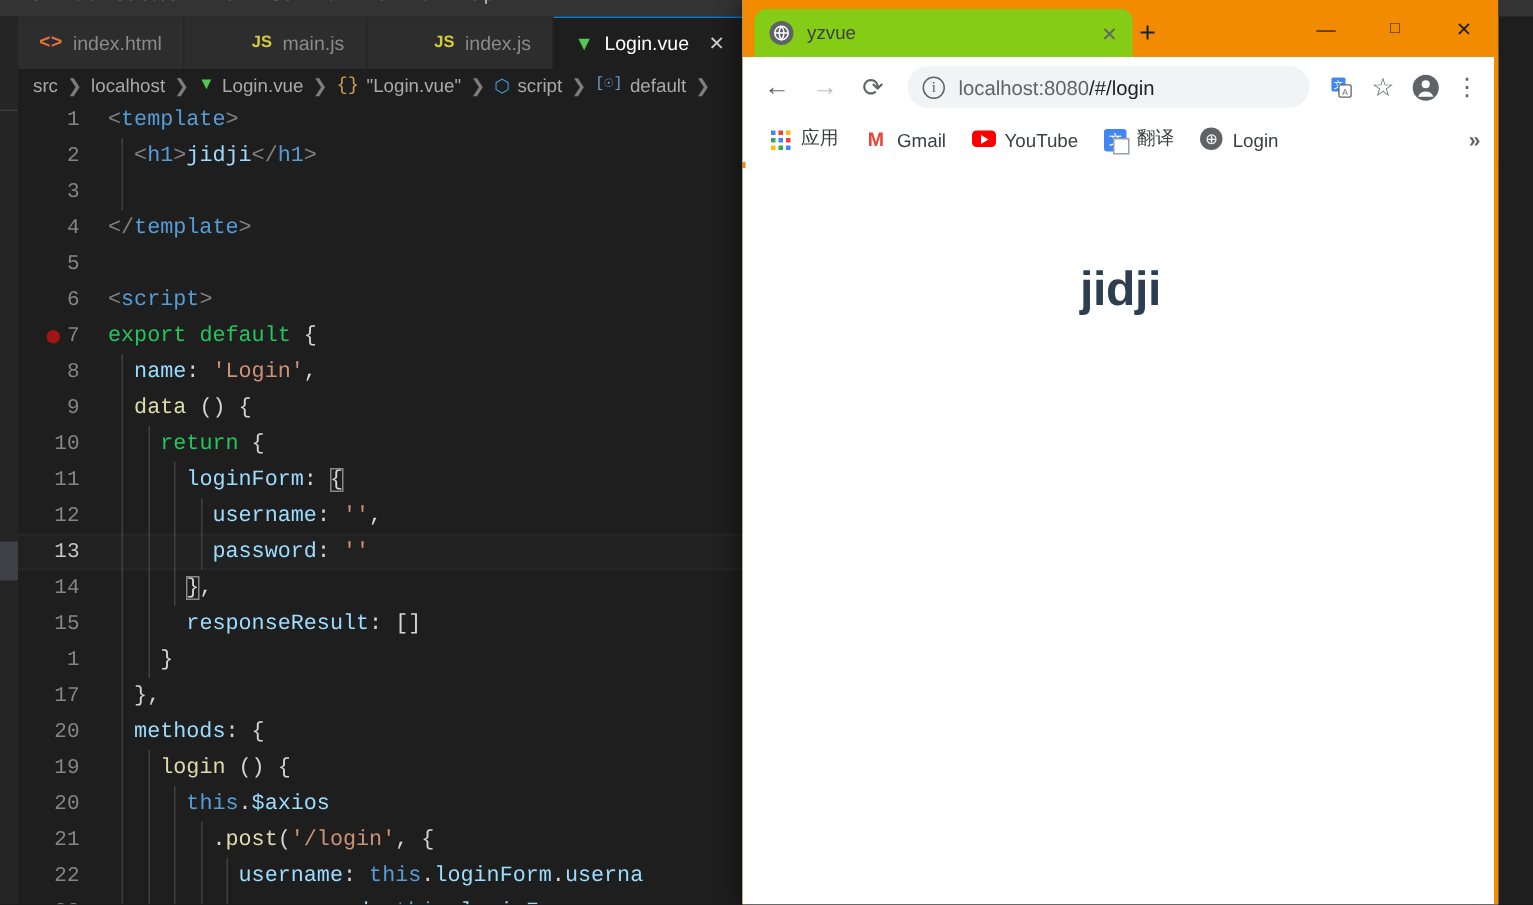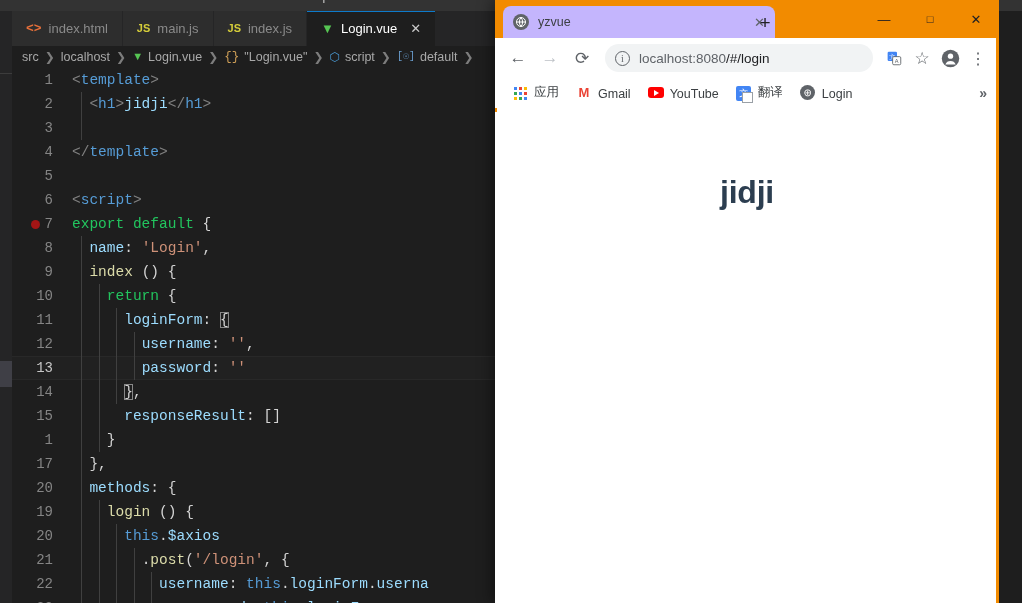--- a/index.html
+++ b/index.html
@@ -55,21 +55,21 @@
   }
   .tab.active {
     background: #1e1e1e; color: #ffffff;
   }
   .tab.active::before {
     content: ""; position: absolute; left: 0; right: 0; top: 0; height: 1px;
     background: #0d7aca;
   }
   .tab-icon { font-size: 12px; font-weight: bold; line-height: 1; }
   .tab-icon.html { color: #e8703a; font-family: "Liberation Mono", monospace; font-size: 13px; }
-  .tab-icon.js { color: #d4cc3a; font-size: 11px; font-family: "Liberation Sans", sans-serif; font-weight: 700; }
+  .tab-icon.js { color: #d4cc3a; font-size: 11px; font-family: "Liberation Sans", sans-serif; font-weight: 700; margin-left: 31px; }
   .tab-icon.vue { color: #56c553; font-size: 13px; }
   .tab-close { margin-left: 6px; font-size: 13px; color: #cccccc; line-height: 1; }
 
   .breadcrumb {
     position: absolute; left: 12px; top: 46px; right: 0; height: 22px;
     background: #1e1e1e; display: flex; align-items: center;
     padding-left: 10px; font-size: 12.5px; color: #a9a9a9;
     white-space: nowrap; overflow: hidden;
   }
   .bc-item { display: inline-flex; align-items: flex-start; gap: 5px; }
@@ -136,22 +136,22 @@
   
   .browser {
     position: absolute; left: 495px; top: 0; width: 504px; height: 603px;
     background: #ffffff; box-shadow: -3px 0 14px rgba(0,0,0,0.45);
     overflow: hidden;
   }
   .chrome-titlebar {
     position: relative; height: 38px; background: #f28b00;
   }
   .ctab {
-    position: absolute; left: 8px; top: 6px; width: 272px; height: 32px;
-    background: #c4b5fd; border-radius: 8px 8px 0 0;
+    position: absolute; left: 8px; top: 6px; width: 252px; height: 32px;
+    background: #84cc16; border-radius: 8px 8px 0 0;
     display: flex; align-items: center; padding: 0 10px;
   }
   .ctab-favicon {
     width: 16px; height: 16px; border-radius: 50%;
     background: #5f6368; color: #ffffff; font-size: 11px;
     display: flex; align-items: center; justify-content: center;
     flex: none; margin-right: 9px;
   }
   .ctab-title {
     font-size: 12.5px; color: #3c4043; flex: 1;
@@ -363,21 +363,21 @@
 
     <div class="editor" id="editor">
         <div class="code-line"><span class="gutter">1</span><span class="codetext"><span class="t-punc">&lt;</span><span class="t-tag">template</span><span class="t-punc">&gt;</span></span></div>
         <div class="code-line"><span class="gutter">2</span><span class="indent" style="left: 69px;"></span><span class="codetext"><span class="t-text"> </span><span class="t-text"> </span><span class="t-punc">&lt;</span><span class="t-tag">h1</span><span class="t-punc">&gt;</span><span class="t-prop">jidji</span><span class="t-punc">&lt;/</span><span class="t-tag">h1</span><span class="t-punc">&gt;</span></span></div>
         <div class="code-line"><span class="gutter">3</span><span class="indent" style="left: 69px;"></span><span class="codetext"></span></div>
         <div class="code-line"><span class="gutter">4</span><span class="codetext"><span class="t-punc">&lt;/</span><span class="t-tag">template</span><span class="t-punc">&gt;</span></span></div>
         <div class="code-line"><span class="gutter">5</span><span class="codetext"></span></div>
         <div class="code-line"><span class="gutter">6</span><span class="codetext"><span class="t-punc">&lt;</span><span class="t-tag">script</span><span class="t-punc">&gt;</span></span></div>
         <div class="code-line"><span class="bp"></span><span class="gutter">7</span><span class="codetext"><span class="t-kw">export</span><span class="t-text"> </span><span class="t-kw">default</span><span class="t-text"> </span><span class="t-text">{</span></span></div>
         <div class="code-line"><span class="gutter">8</span><span class="indent" style="left: 69px;"></span><span class="codetext"><span class="t-text"> </span><span class="t-text"> </span><span class="t-prop">name</span><span class="t-text">:</span><span class="t-text"> </span><span class="t-str">'Login'</span><span class="t-text">,</span></span></div>
-        <div class="code-line"><span class="gutter">9</span><span class="indent" style="left: 69px;"></span><span class="codetext"><span class="t-text"> </span><span class="t-text"> </span><span class="t-fn">index</span><span class="t-text"> </span><span class="t-text">(</span><span class="t-text">)</span><span class="t-text"> </span><span class="t-text">{</span></span></div>
+        <div class="code-line"><span class="gutter">9</span><span class="indent" style="left: 69px;"></span><span class="codetext"><span class="t-text"> </span><span class="t-text"> </span><span class="t-fn">data</span><span class="t-text"> </span><span class="t-text">(</span><span class="t-text">)</span><span class="t-text"> </span><span class="t-text">{</span></span></div>
         <div class="code-line"><span class="gutter">10</span><span class="indent" style="left: 69px;"></span><span class="indent" style="left: 86.5px;"></span><span class="codetext"><span class="t-text"> </span><span class="t-text"> </span><span class="t-text"> </span><span class="t-text"> </span><span class="t-kw">return</span><span class="t-text"> </span><span class="t-text">{</span></span></div>
         <div class="code-line"><span class="gutter">11</span><span class="indent" style="left: 69px;"></span><span class="indent" style="left: 86.5px;"></span><span class="indent" style="left: 104px;"></span><span class="codetext"><span class="t-text"> </span><span class="t-text"> </span><span class="t-text"> </span><span class="t-text"> </span><span class="t-text"> </span><span class="t-text"> </span><span class="t-prop">loginForm</span><span class="t-text">:</span><span class="t-text"> </span><span class="t-text bracket-box">{</span></span></div>
         <div class="code-line"><span class="gutter">12</span><span class="indent" style="left: 69px;"></span><span class="indent" style="left: 86.5px;"></span><span class="indent" style="left: 104px;"></span><span class="indent" style="left: 121.5px;"></span><span class="codetext"><span class="t-text"> </span><span class="t-text"> </span><span class="t-text"> </span><span class="t-text"> </span><span class="t-text"> </span><span class="t-text"> </span><span class="t-text"> </span><span class="t-text"> </span><span class="t-prop">username</span><span class="t-text">:</span><span class="t-text"> </span><span class="t-str">''</span><span class="t-text">,</span></span></div>
         <div class="code-line current"><span class="gutter">13</span><span class="indent" style="left: 69px;"></span><span class="indent" style="left: 86.5px;"></span><span class="indent" style="left: 104px;"></span><span class="indent" style="left: 121.5px;"></span><span class="codetext"><span class="t-text"> </span><span class="t-text"> </span><span class="t-text"> </span><span class="t-text"> </span><span class="t-text"> </span><span class="t-text"> </span><span class="t-text"> </span><span class="t-text"> </span><span class="t-prop">password</span><span class="t-text">:</span><span class="t-text"> </span><span class="t-str">''</span></span></div>
         <div class="code-line"><span class="gutter">14</span><span class="indent" style="left: 69px;"></span><span class="indent" style="left: 86.5px;"></span><span class="indent" style="left: 104px;"></span><span class="codetext"><span class="t-text"> </span><span class="t-text"> </span><span class="t-text"> </span><span class="t-text"> </span><span class="t-text"> </span><span class="t-text"> </span><span class="t-text bracket-box">}</span><span class="t-text">,</span></span></div>
         <div class="code-line"><span class="gutter">15</span><span class="indent" style="left: 69px;"></span><span class="indent" style="left: 86.5px;"></span><span class="codetext"><span class="t-text"> </span><span class="t-text"> </span><span class="t-text"> </span><span class="t-text"> </span><span class="t-text"> </span><span class="t-text"> </span><span class="t-prop">responseResult</span><span class="t-text">:</span><span class="t-text"> </span><span class="t-text">[</span><span class="t-text">]</span></span></div>
         <div class="code-line"><span class="gutter">1</span><span class="indent" style="left: 69px;"></span><span class="indent" style="left: 86.5px;"></span><span class="codetext"><span class="t-text"> </span><span class="t-text"> </span><span class="t-text"> </span><span class="t-text"> </span><span class="t-text">}</span></span></div>
         <div class="code-line"><span class="gutter">17</span><span class="indent" style="left: 69px;"></span><span class="codetext"><span class="t-text"> </span><span class="t-text"> </span><span class="t-text">}</span><span class="t-text">,</span></span></div>
         <div class="code-line"><span class="gutter">20</span><span class="indent" style="left: 69px;"></span><span class="codetext"><span class="t-text"> </span><span class="t-text"> </span><span class="t-prop">methods</span><span class="t-text">:</span><span class="t-text"> </span><span class="t-text">{</span></span></div>
         <div class="code-line"><span class="gutter">19</span><span class="indent" style="left: 69px;"></span><span class="indent" style="left: 86.5px;"></span><span class="codetext"><span class="t-text"> </span><span class="t-text"> </span><span class="t-text"> </span><span class="t-text"> </span><span class="t-fn">login</span><span class="t-text"> </span><span class="t-text">(</span><span class="t-text">)</span><span class="t-text"> </span><span class="t-text">{</span></span></div>

